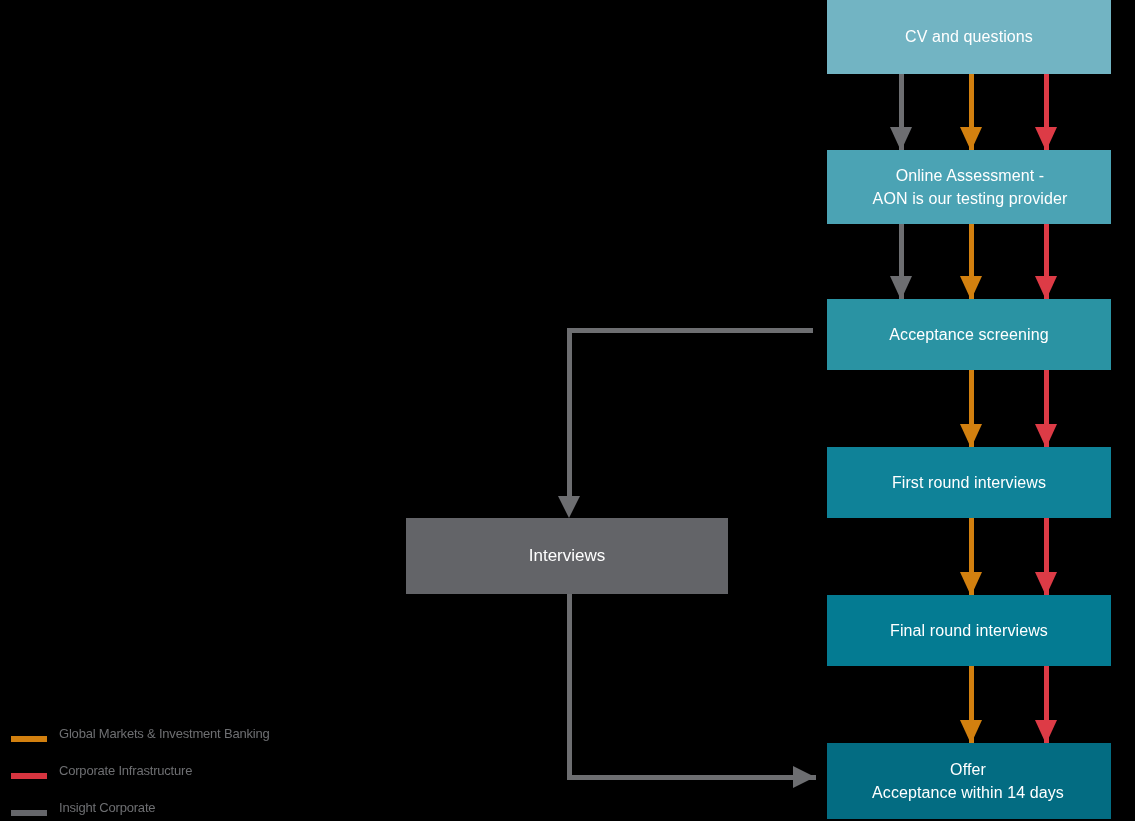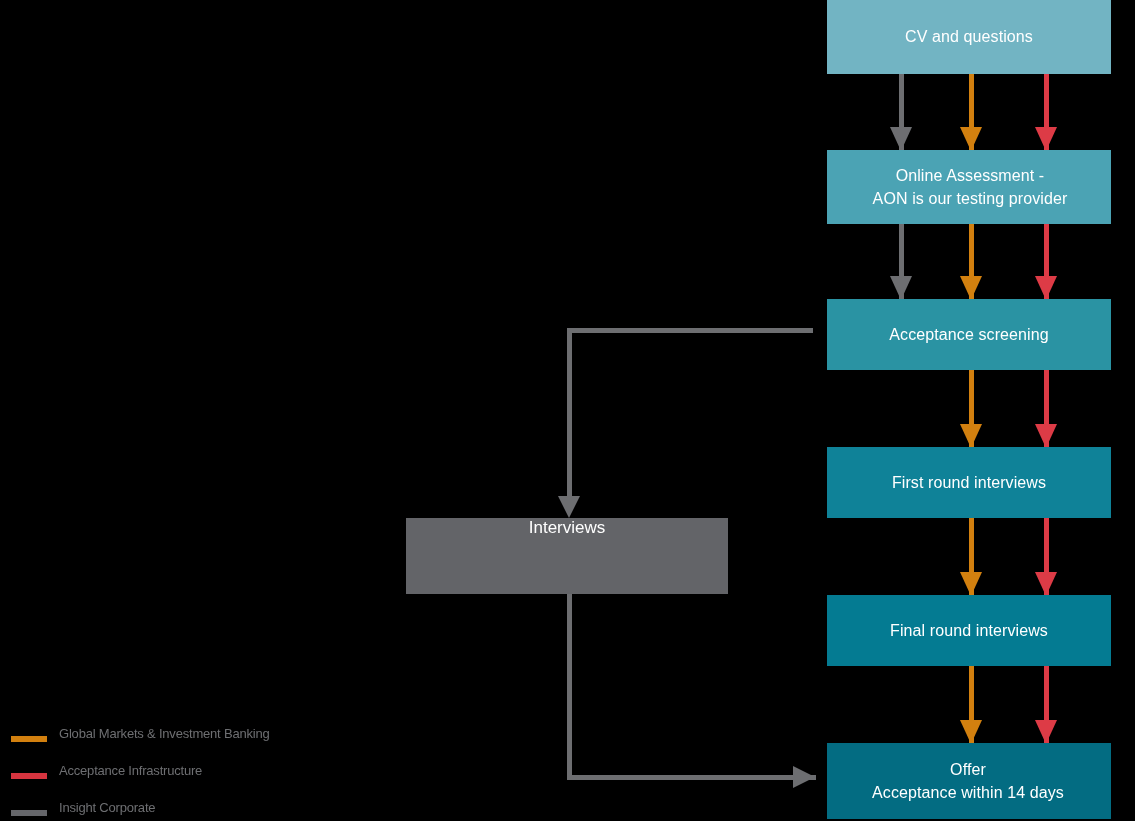--- a/index.html
+++ b/index.html
@@ -43,20 +43,21 @@
 
   
   .interviews-box {
     position: absolute;
     left: 406px;
     top: 518px;
     width: 322px;
     height: 76px;
     background: #636468;
     display: flex;
+    align-items: center;
     justify-content: center;
     color: #ffffff;
     font-size: 17px;
     box-sizing: border-box;
   }
 
   
   .conn {
     position: absolute;
     width: 5px;
@@ -229,21 +230,21 @@
 
   <div class="legend">
 
     <div class="legend-row">
       <div class="legend-swatch" style="background:#d2800f;"></div>
       <div class="legend-text">Global Markets &amp; Investment Banking</div>
     </div>
 
     <div class="legend-row">
       <div class="legend-swatch" style="background:#d6343f;"></div>
-      <div class="legend-text">Acceptance Infrastructure</div>
+      <div class="legend-text">Corporate Infrastructure</div>
     </div>
 
     <div class="legend-row">
       <div class="legend-swatch" style="background:#65666a;"></div>
       <div class="legend-text">Insight Corporate</div>
     </div>
 
   </div>
 
 </div>

